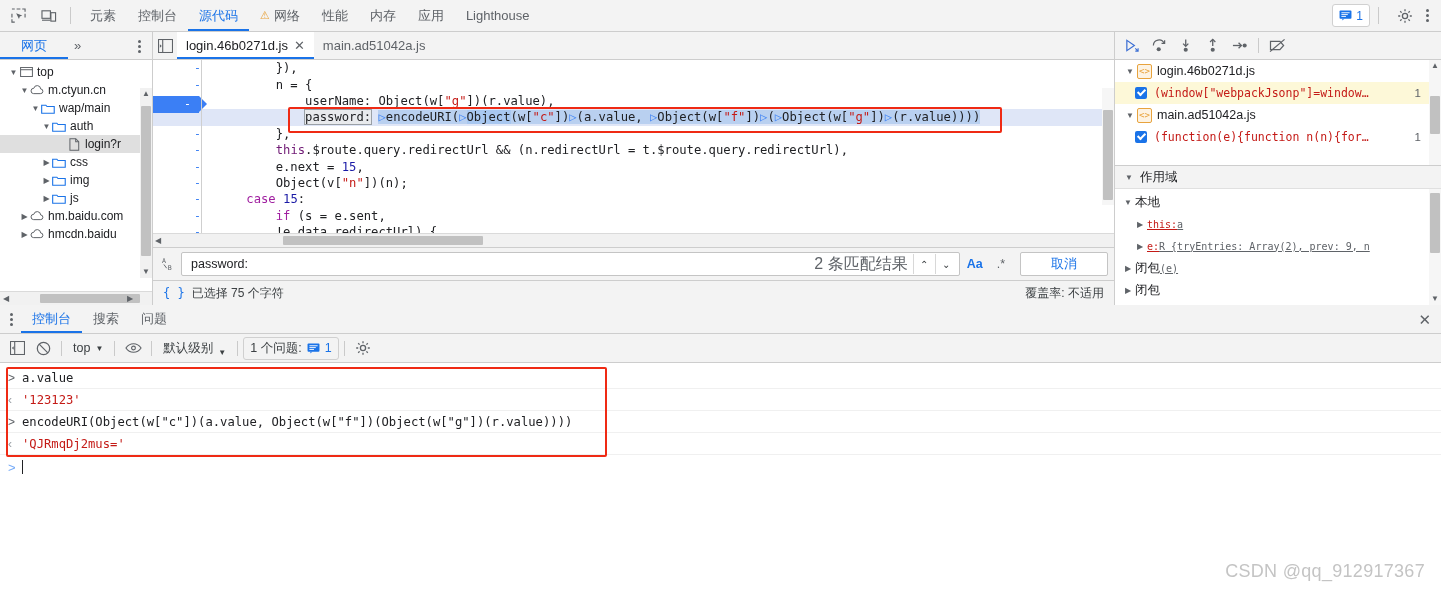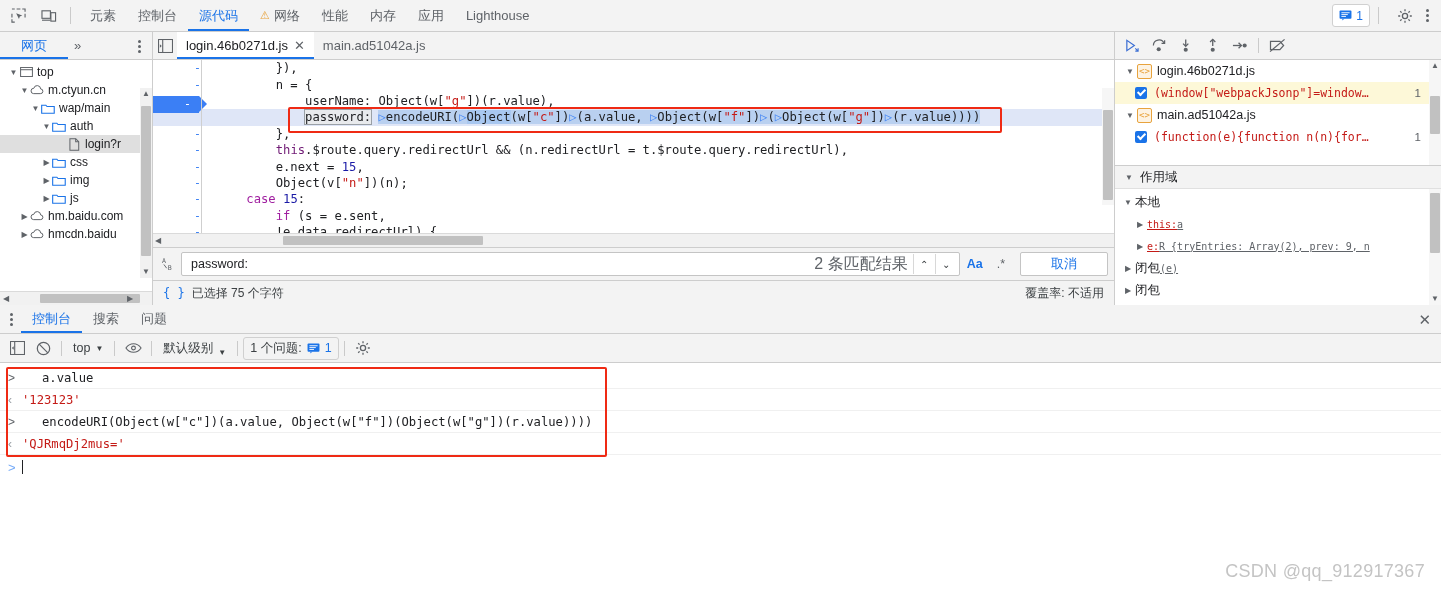--- a/index.html
+++ b/index.html
@@ -232,21 +232,21 @@
   }
   .ct-issues .cnt{color:#1a73e8;}
   .console-body{flex:1;position:relative;overflow:hidden;background:#fff;}
   .cmsg{
     height:21px;display:flex;align-items:center;padding-left:8px;
     border-bottom:1px solid #f0f0f0;white-space:pre;
   }
   .cmsg .ar{width:14px;flex:none;font-size:12px;}
   .ar-in{color:#5f6368;}
   .ar-out{color:#9aa0a6;}
-  .cexpr{font-family:"DejaVu Sans Mono","Liberation Mono",monospace;font-size:12.2px;color:#202124;margin-left:20px;}
+  .cexpr{font-family:"DejaVu Sans Mono","Liberation Mono",monospace;font-size:12.2px;color:#202124;}
   .cval{font-family:"DejaVu Sans Mono","Liberation Mono",monospace;font-size:12.2px;color:#c41a16;}
   .cprompt{height:24px;display:flex;align-items:center;padding-left:8px;}
   .cprompt .ar{width:14px;color:#74a9f7;font-size:13px;}
   .caret{width:1px;height:14px;background:#202124;}
   .console-redbox{position:absolute;left:6px;top:4px;width:597px;height:86px;border:2px solid #ef2a14;border-radius:2px;pointer-events:none;}
   .watermark{
     position:absolute;right:16px;bottom:16px;font-size:18px;color:#c4c4c4;
     letter-spacing:.3px;
   }
 </style>

